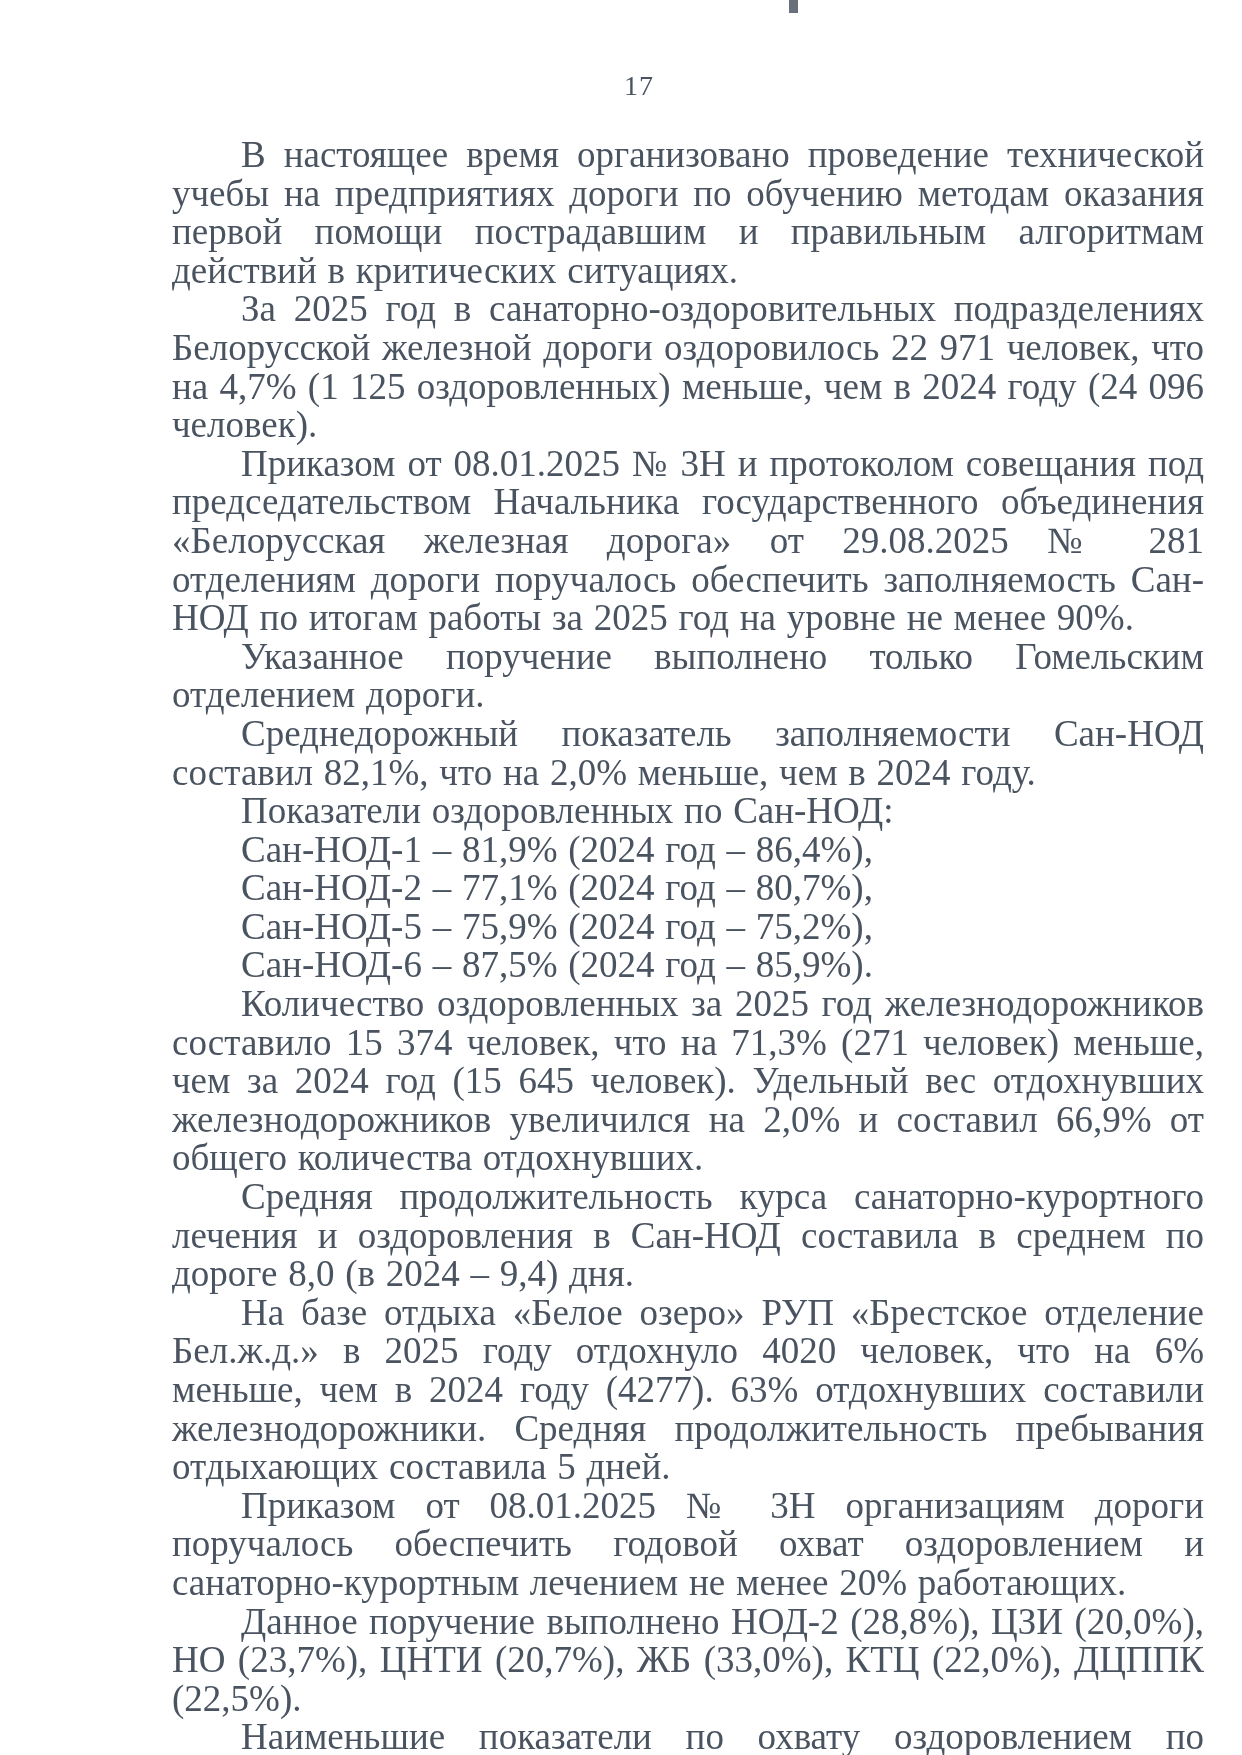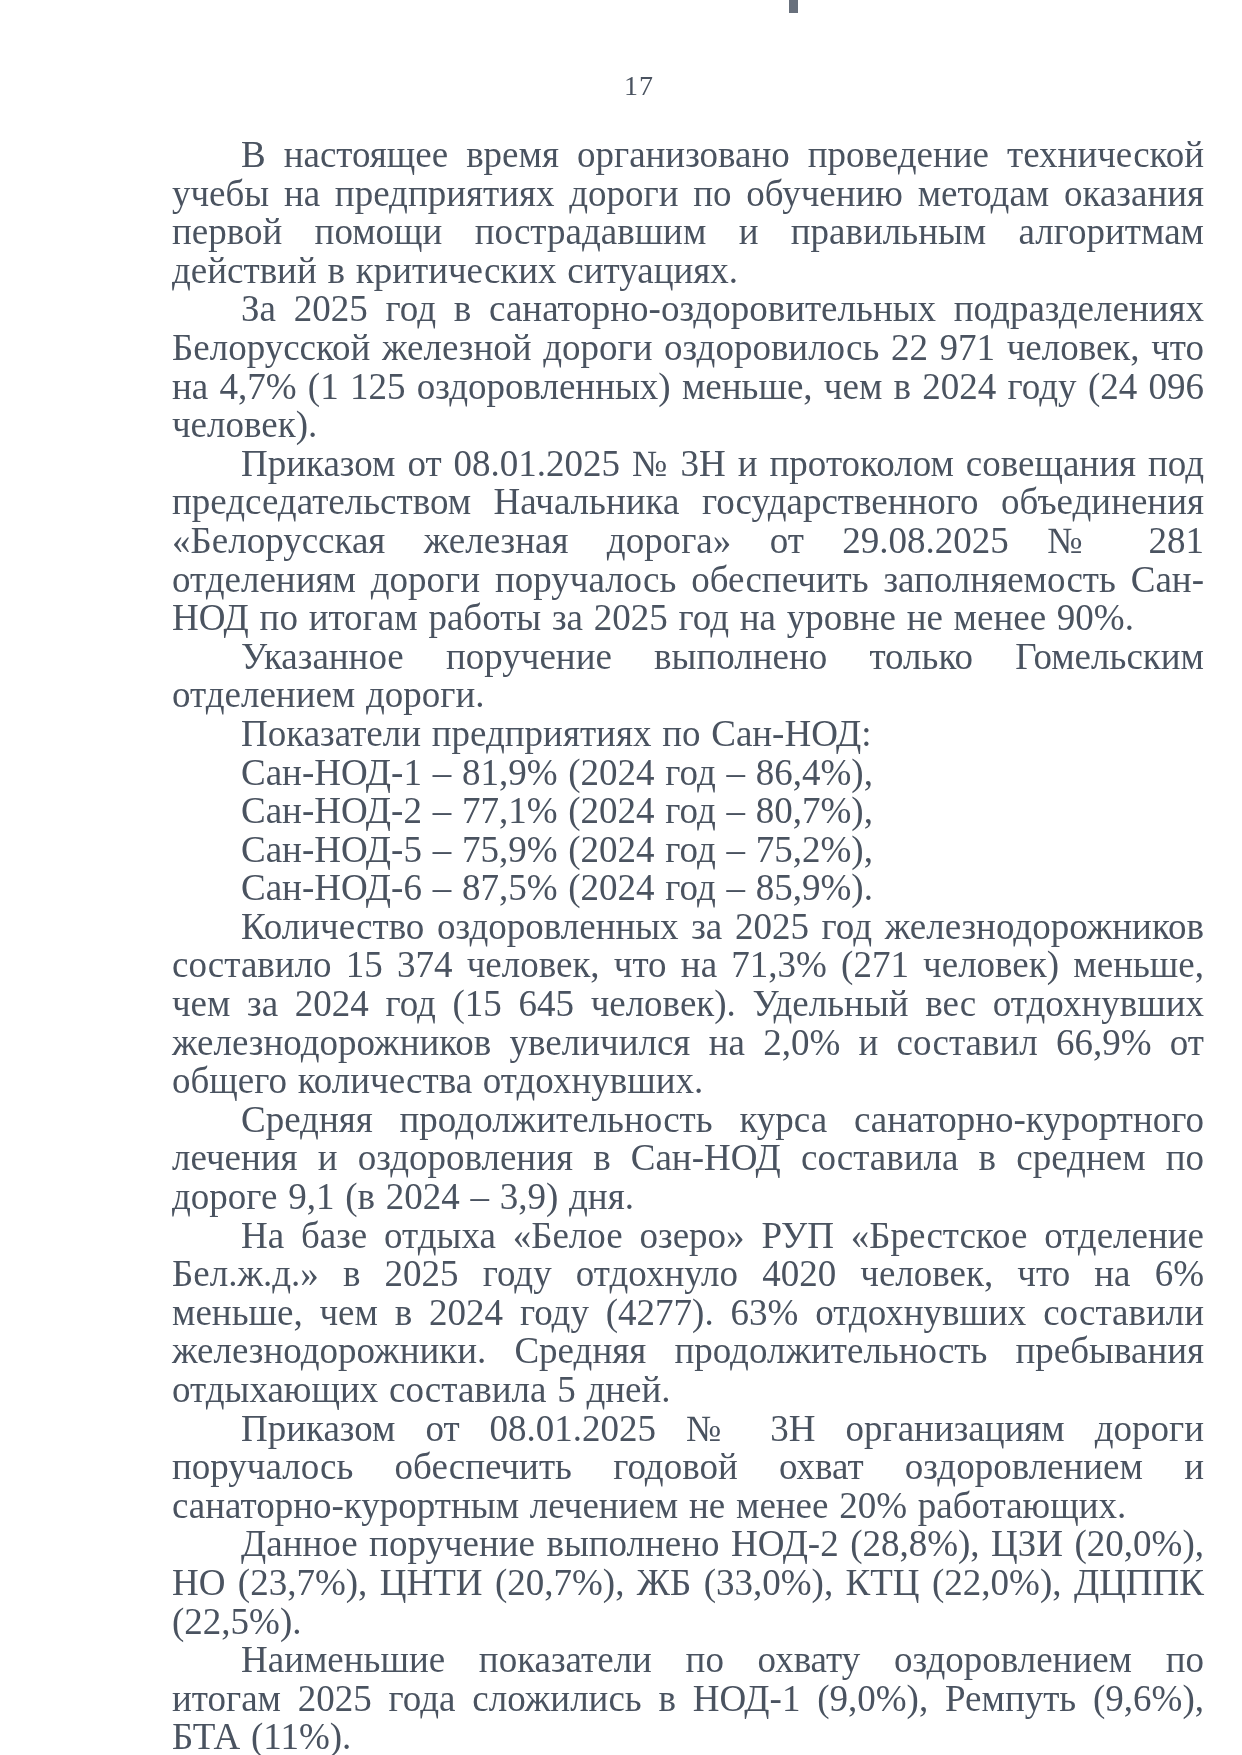--- a/index.html
+++ b/index.html
@@ -68,33 +68,34 @@
   <div class="doc-body">
 
     <p class="para">В настоящее время организовано проведение технической учебы на предприятиях дороги по обучению методам оказания первой помощи пострадавшим и правильным алгоритмам действий в критических ситуациях.</p>
 
     <p class="para">За 2025 год в санаторно-оздоровительных подразделениях Белорусской железной дороги оздоровилось 22 971 человек, что на 4,7% (1 125 оздоровленных) меньше, чем в 2024 году (24 096 человек).</p>
 
     <p class="para">Приказом от 08.01.2025 № 3Н и протоколом совещания под председательством Начальника государственного объединения «Белорусская железная дорога» от 29.08.2025 № 281 отделениям дороги поручалось обеспечить заполняемость Сан-НОД по итогам работы за 2025 год на уровне не менее 90%.</p>
 
     <p class="para">Указанное поручение выполнено только Гомельским отделением дороги.</p>
 
+    <p class="para">Среднедорожный показатель заполняемости Сан-НОД составил 82,1%, что на 2,0% меньше, чем в 2024 году.</p>
 
-    <p class="line">Показатели предприятиях по Сан-НОД:</p>
+    <p class="line">Показатели оздоровленных по Сан-НОД:</p>
 
     <div>
       <p class="line">Сан-НОД-1 – 81,9% (2024 год – 86,4%),</p>
       <p class="line">Сан-НОД-2 – 77,1% (2024 год – 80,7%),</p>
       <p class="line">Сан-НОД-5 – 75,9% (2024 год – 75,2%),</p>
       <p class="line">Сан-НОД-6 – 87,5% (2024 год – 85,9%).</p>
     </div>
 
     <p class="para">Количество оздоровленных за 2025 год железнодорожников составило 15 374 человек, что на 71,3% (271 человек) меньше, чем за 2024 год (15 645 человек). Удельный вес отдохнувших железнодорожников увеличился на 2,0% и составил 66,9% от общего количества отдохнувших.</p>
 
-    <p class="para">Средняя продолжительность курса санаторно-курортного лечения и оздоровления в Сан-НОД составила в среднем по дороге 9,1 (в 2024 – 3,9) дня.</p>
+    <p class="para">Средняя продолжительность курса санаторно-курортного лечения и оздоровления в Сан-НОД составила в среднем по дороге 8,0 (в 2024 – 9,4) дня.</p>
 
     <p class="para">На базе отдыха «Белое озеро» РУП «Брестское отделение Бел.ж.д.» в 2025 году отдохнуло 4020 человек, что на 6% меньше, чем в 2024 году (4277). 63% отдохнувших составили железнодорожники. Средняя продолжительность пребывания отдыхающих составила 5 дней.</p>
 
     <p class="para">Приказом от 08.01.2025 № 3Н организациям дороги поручалось обеспечить годовой охват оздоровлением и санаторно-курортным лечением не менее 20% работающих.</p>
 
     <p class="para">Данное поручение выполнено НОД-2 (28,8%), ЦЗИ (20,0%), НО (23,7%), ЦНТИ (20,7%), ЖБ (33,0%), КТЦ (22,0%), ДЦППК (22,5%).</p>
 
     <p class="para">Наименьшие показатели по охвату оздоровлением по итогам 2025 года сложились в НОД-1 (9,0%), Ремпуть (9,6%), БТА (11%).</p>
 
   </div>

